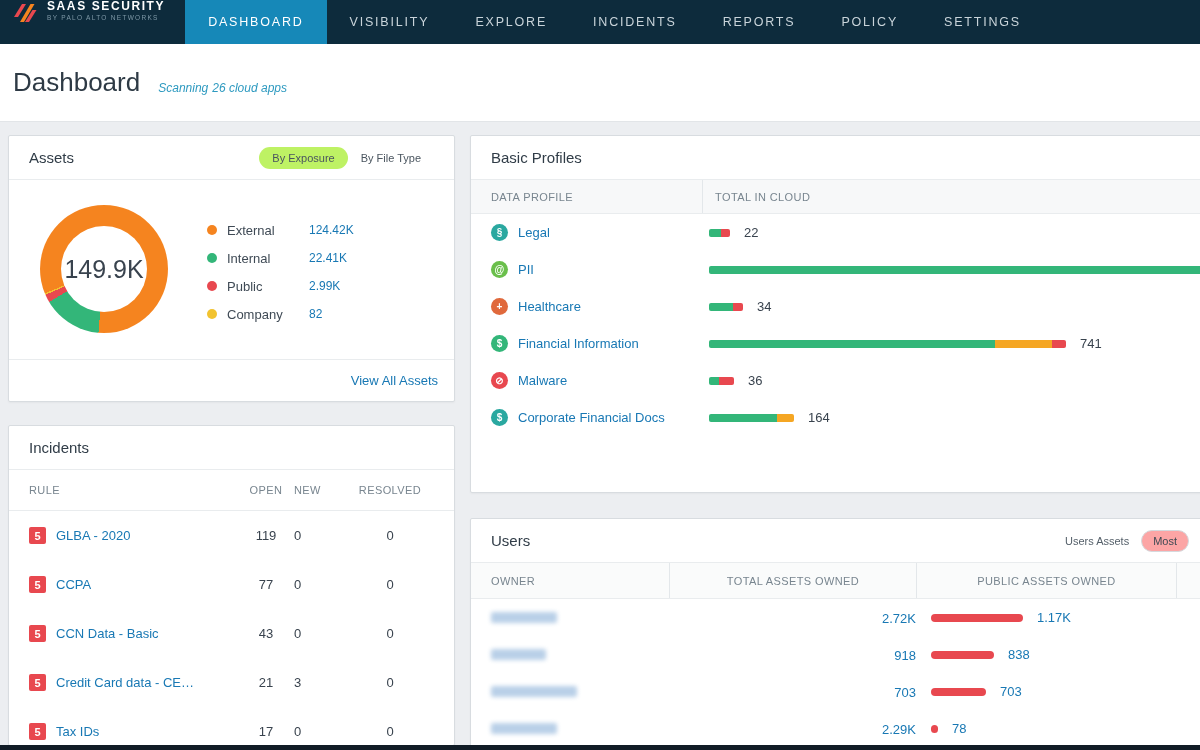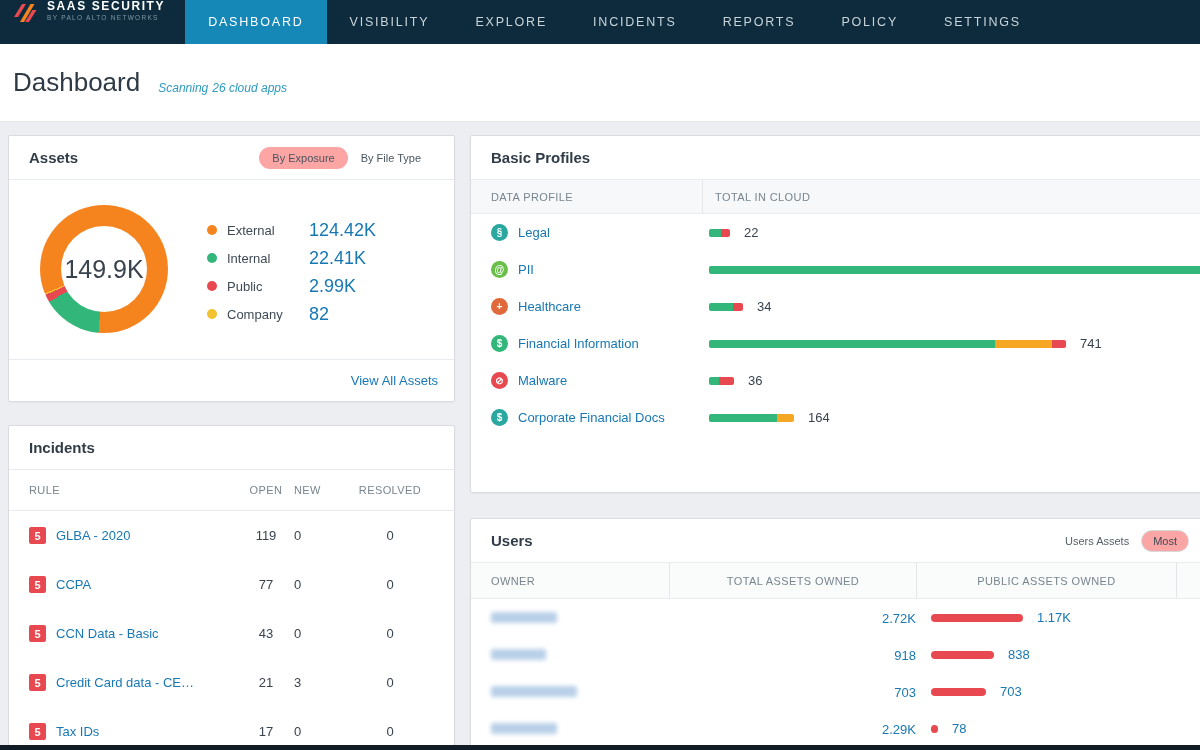--- a/index.html
+++ b/index.html
@@ -18,39 +18,39 @@
 
   
   .page-header{position:absolute;top:44px;left:0;right:0;height:78px;background:#fff;display:flex;align-items:center;padding-left:13px;border-bottom:1px solid #E2E5E8}
   .page-title{font-size:26px;font-weight:500;color:#2E3A45}
   .scanning{margin-left:18px;margin-top:10px;font-style:italic;font-size:12px;color:#2E9AC0}
   .scanning a{color:#2E9AC0;font-style:italic;margin-left:4px}
 
   
   .card{position:absolute;background:#fff;border:1px solid #D8DCE0;border-radius:2px;overflow:hidden;box-shadow:0 1px 2px rgba(0,0,0,.04)}
   .card-head{height:44px;display:flex;align-items:center;padding:0 20px;border-bottom:1px solid #E9ECEE}
-  .card-title{font-size:15px;font-weight:bold;color:#303C47}
+  .card-title{font-size:15px;font-weight:normal;color:#303C47}
   .head-right{margin-left:auto;display:flex;align-items:center}
 
   #assets-card{left:8px;top:135px;width:447px;height:267px}
   #incidents-card{left:8px;top:425px;width:447px;height:321px}
   #profiles-card{left:470px;top:135px;width:740px;height:358px}
   #users-card{left:470px;top:518px;width:740px;height:229px}
 
   
   .pill{font-size:11px;color:#4A555F;padding:5px 13px;border-radius:13px;cursor:pointer;white-space:nowrap}
-  .pill.selected{background:#fca5a5}
+  .pill.selected{background:#bef264}
   .assets-body{position:relative;height:181px}
   .donut{position:absolute;left:31px;top:25px;width:128px;height:128px;border-radius:50%}
   .donut-hole{position:absolute;inset:21px;background:#fff;border-radius:50%;display:flex;align-items:center;justify-content:center;font-size:25px;color:#39434E}
   .legend{position:absolute;left:198px;top:36px}
   .lg-row{display:flex;align-items:center;height:28px}
   .lg-dot{width:10px;height:10px;border-radius:50%;margin-right:10px;flex:none}
   .lg-label{font-size:13px;color:#3F4A55;width:82px}
-  .lg-val{font-size:18px;color:#1878B4}
+  .lg-val{font-size:12px;color:#1878B4}
   .card-foot{position:absolute;left:0;right:0;bottom:0;height:42px;border-top:1px solid #E9ECEE;display:flex;align-items:center;justify-content:flex-end;padding-right:16px}
   .card-foot a{font-size:13px;color:#1878B4}
 
   
   .inc-head{height:41px;display:flex;align-items:center;padding:0 20px;border-bottom:1px solid #E9ECEE;font-size:11px;color:#78858F;letter-spacing:.4px}
   .inc-head .rule-h{flex:1}
   .col-open{width:56px;text-align:center}
   .col-new{width:52px;}
   .col-res{width:88px;text-align:center}
   .inc-row{height:49px;display:flex;align-items:center;padding:0 20px}

